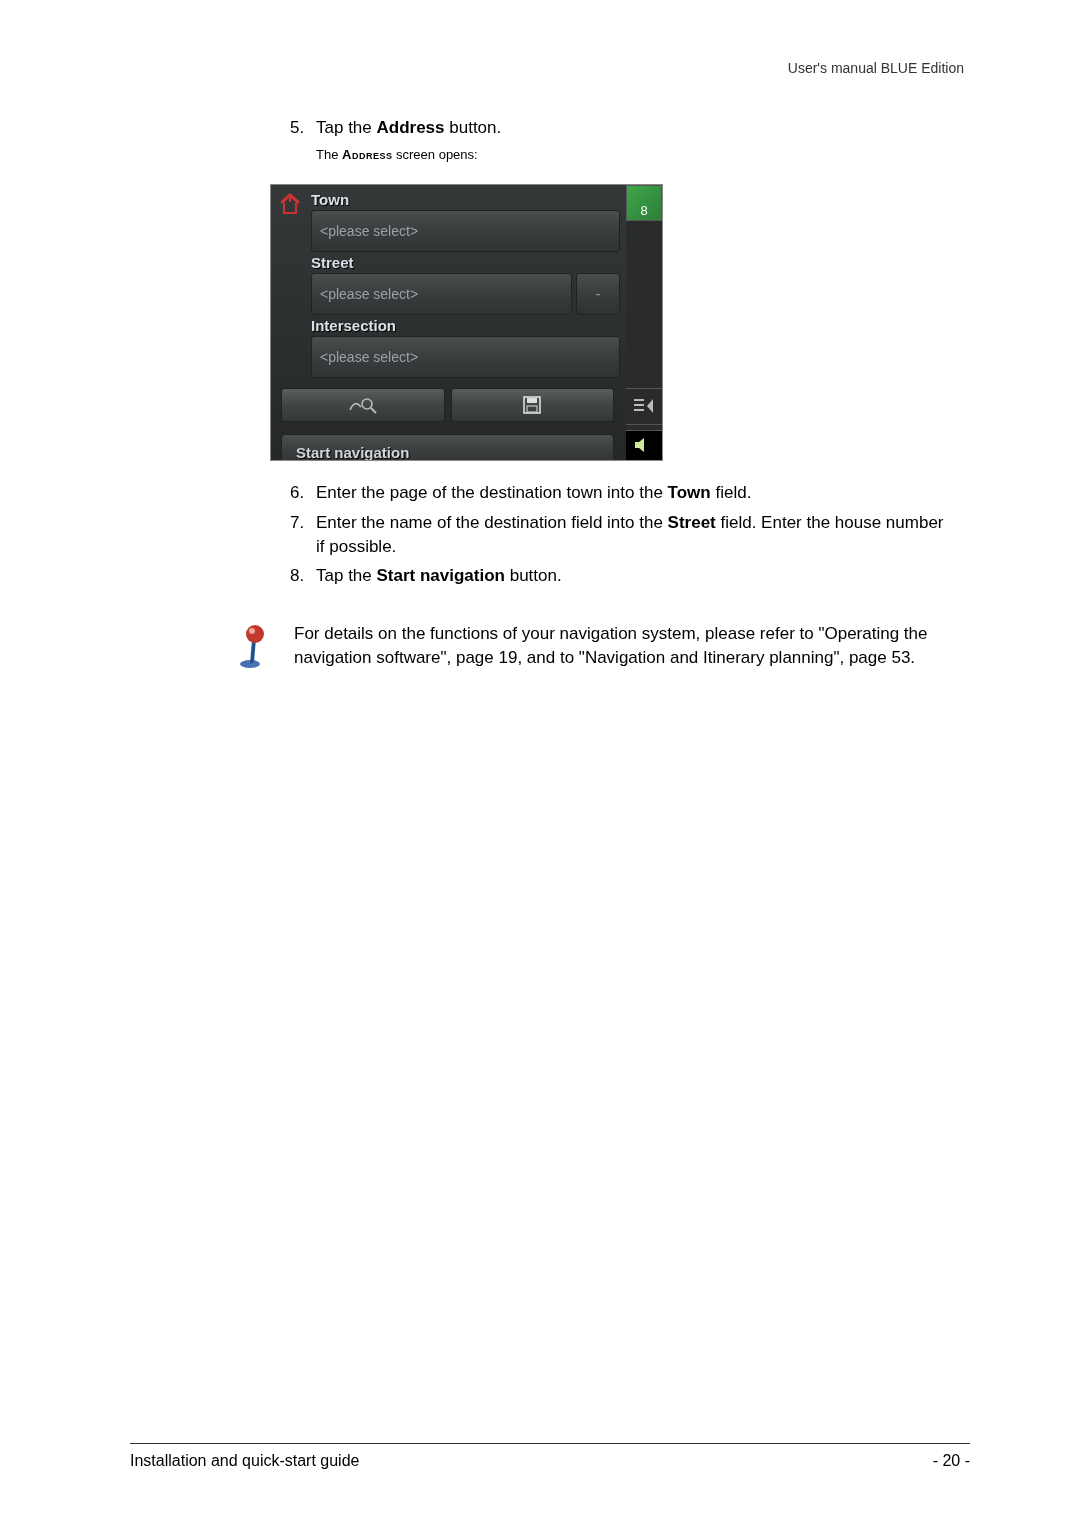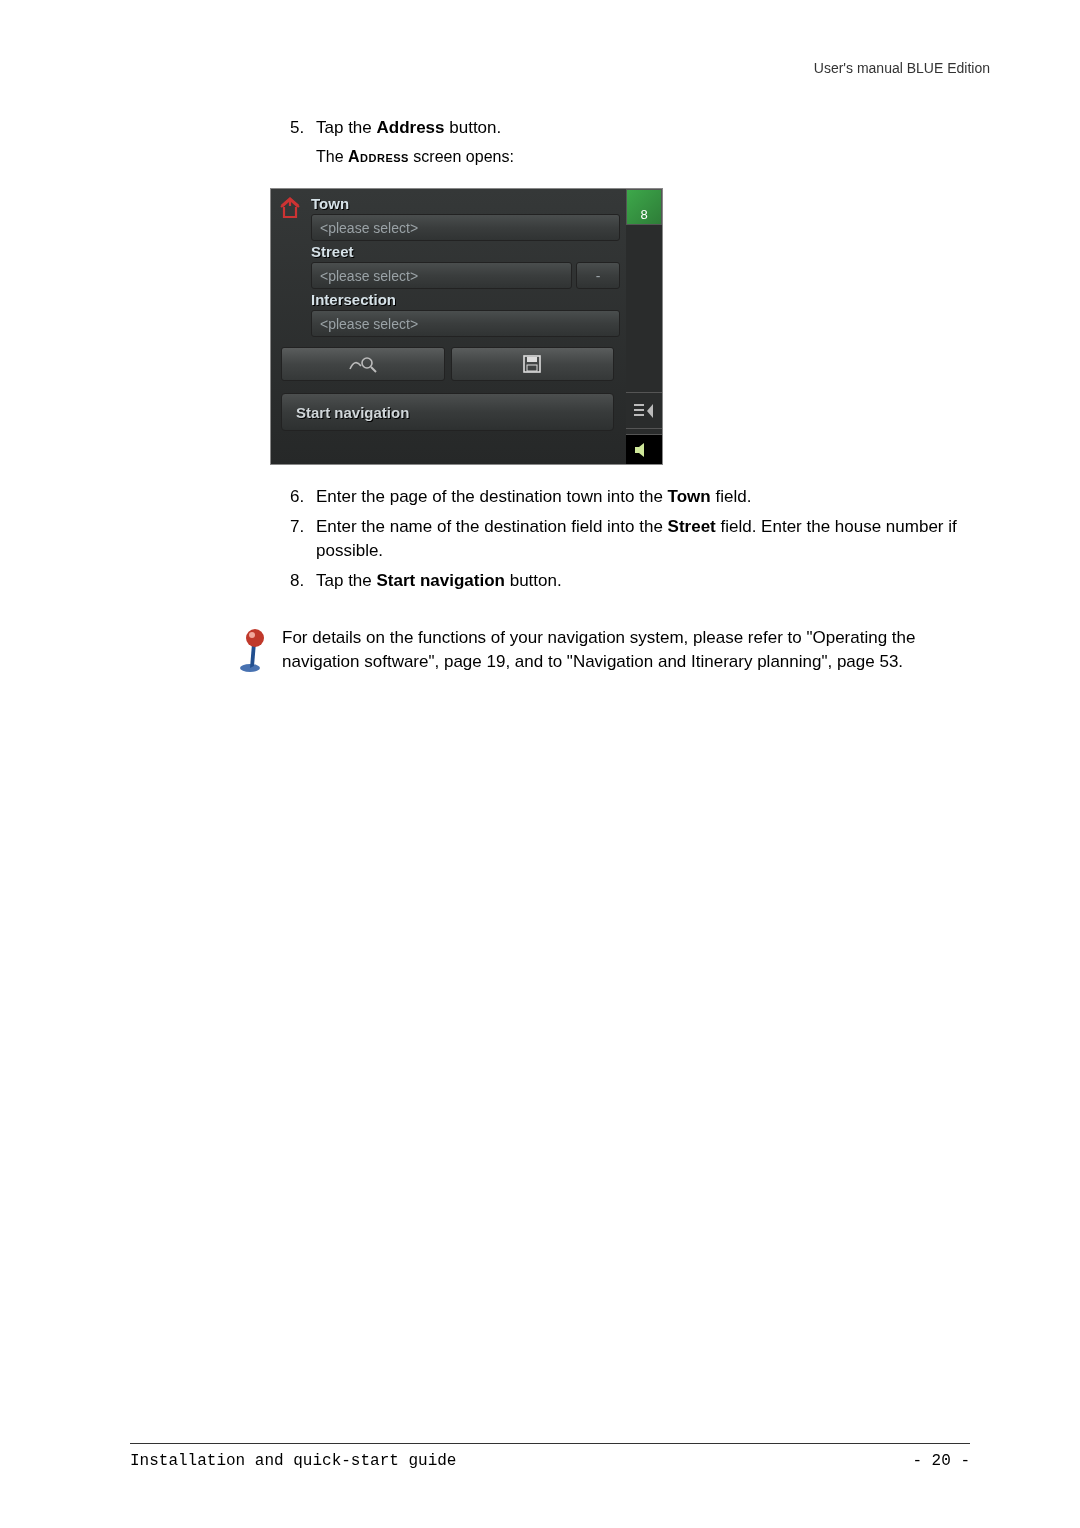--- a/index.html
+++ b/index.html
@@ -5,21 +5,21 @@
   * { margin: 0; padding: 0; box-sizing: border-box; }
   body {
     background: #fff;
     font-family: Verdana, Geneva, sans-serif;
     color: #000;
     width: 1080px;
     height: 1528px;
     position: relative;
   }
   .page {
-    padding: 60px 90px 60px 130px;
+    padding: 60px 116px 60px 130px;
     height: 100%;
     position: relative;
   }
   .header-right {
     text-align: right;
     font-size: 14px;
     color: #333;
     margin-bottom: 40px;
   }
   .content {
@@ -33,21 +33,21 @@
     line-height: 1.4;
   }
   .ol-num {
     width: 26px;
     flex-shrink: 0;
   }
   .ol-body { flex: 1; }
   .ol-sub {
     margin-left: 26px;
     margin-bottom: 20px;
-    font-size: 16px;
+    font-size: 13px;
     line-height: 1.4;
   }
   .smallcaps { font-variant: small-caps; font-weight: bold; letter-spacing: 0.5px; }
   .screenshot {
     width: 393px;
     height: 277px;
     margin: 8px 0 20px -20px;
     background: linear-gradient(180deg, #353838 0%, #262828 100%);
     border: 1px solid #888;
     position: relative;
@@ -95,21 +95,21 @@
     color:#d6e2e8; font-family: Tahoma, Verdana, sans-serif;
     font-size: 15px; font-weight: bold;
     margin-top: 2px; margin-bottom: 2px;
     text-shadow: 1px 1px 0 #000;
   }
   .ss-field-row { display:flex; gap:4px; }
   .ss-field {
     background: linear-gradient(180deg, #4a4e4e 0%, #3a3d3d 50%, #303333 100%);
     border: 1px solid #222;
     border-radius: 3px;
-    height: 27px;
+    height: 42px;
     padding: 0 8px;
     color: #9aa2a6;
     font-size: 14px;
     display:flex;align-items:center;
     flex:1;
   }
   .ss-field-small {
     width: 44px; flex: none;
     justify-content:center;
   }
@@ -135,37 +135,36 @@
     color:#d0d6d9; font-weight:bold; font-size:15px;
     text-shadow: 1px 1px 0 #000;
   }
   .info-block {
     display:flex;
     margin-top: 34px;
     margin-left: 100px;
     margin-right: 20px;
     font-size: 17px;
     line-height: 1.4;
-    gap: 8px;
+    gap: 20px;
   }
   .info-icon {
     width: 44px; flex-shrink:0;
     display:flex;align-items:center;justify-content:center;
   }
   .footer {
     position: absolute;
     bottom: 58px;
     left: 130px;
     right: 110px;
     border-top: 1px solid #333;
     padding-top: 8px;
     font-size: 16px;
     display:flex;
     justify-content: space-between;
-    font-family: Liberation Mono, monospace;
   }
 </style>
 </head>
 <body>
 
 <div class="page">
   <div class="header-right">User's manual BLUE Edition</div>
 
   <div class="content">
     <div class="ol-item">

